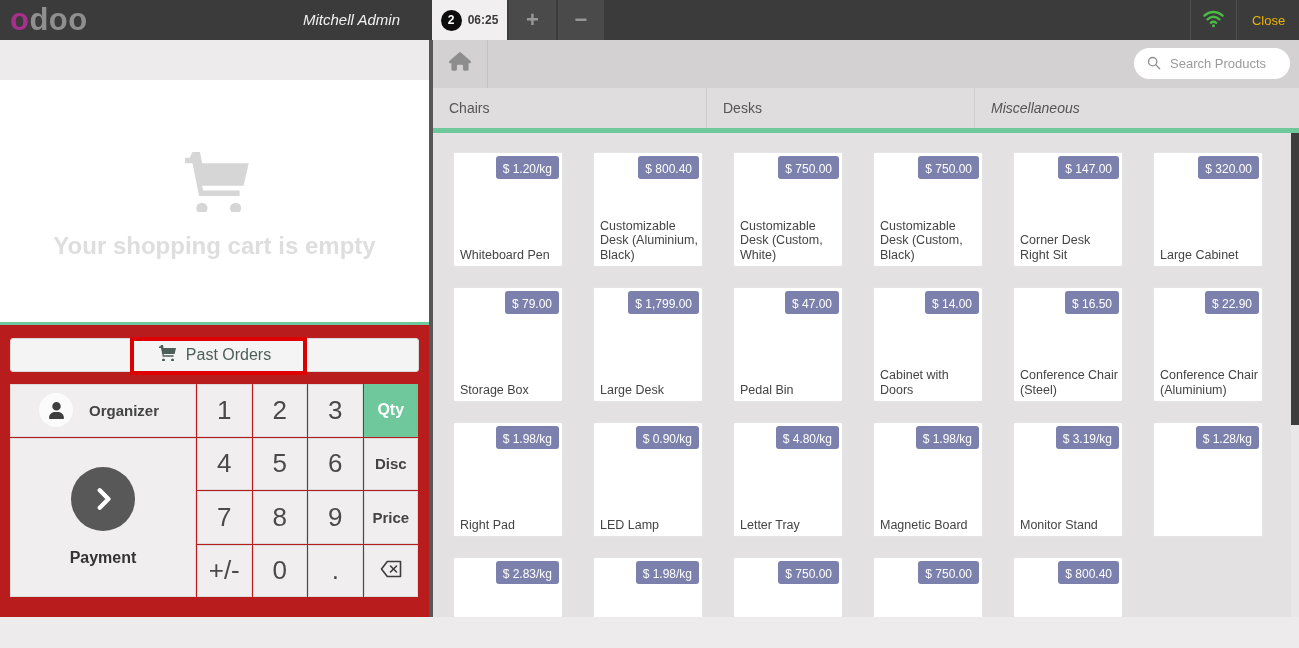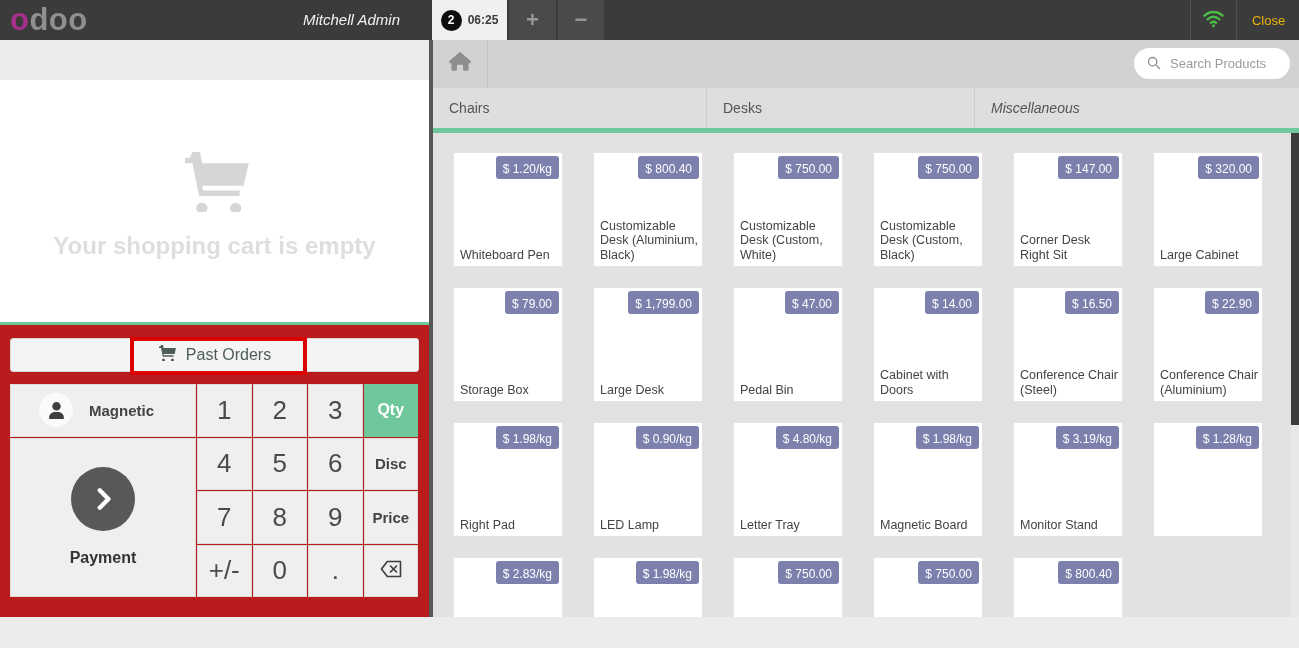--- a/index.html
+++ b/index.html
@@ -106,21 +106,21 @@
     <span>Past Orders</span>
   </div>
 
   <div id="pad-grid">
     <div class="cellbase customer-btn">
       <span class="avatar">
         <svg width="17" height="17" viewBox="0 0 448 512" fill="#3e3e3e">
           <path d="M224 256A128 128 0 1 0 224 0a128 128 0 1 0 0 256zm-45.7 48C79.8 304 0 383.8 0 482.3 0 498.7 13.3 512 29.7 512H418.3c16.4 0 29.7-13.3 29.7-29.7C448 383.8 368.2 304 269.7 304H178.3z"></path>
         </svg>
       </span>
-      <span class="customer-label">Magnetic</span>
+      <span class="customer-label">Organizer</span>
     </div>
     <div class="cellbase payment-btn">
       <span class="pay-circle">
         <svg width="26" height="28" viewBox="0 0 24 24">
             <polyline points="9,4 17,12 9,20" fill="none" stroke="#fff" stroke-width="4" stroke-linecap="round" stroke-linejoin="round"></polyline>
           </svg>
       </span>
       <span class="pay-label">Payment</span>
     </div>
 

